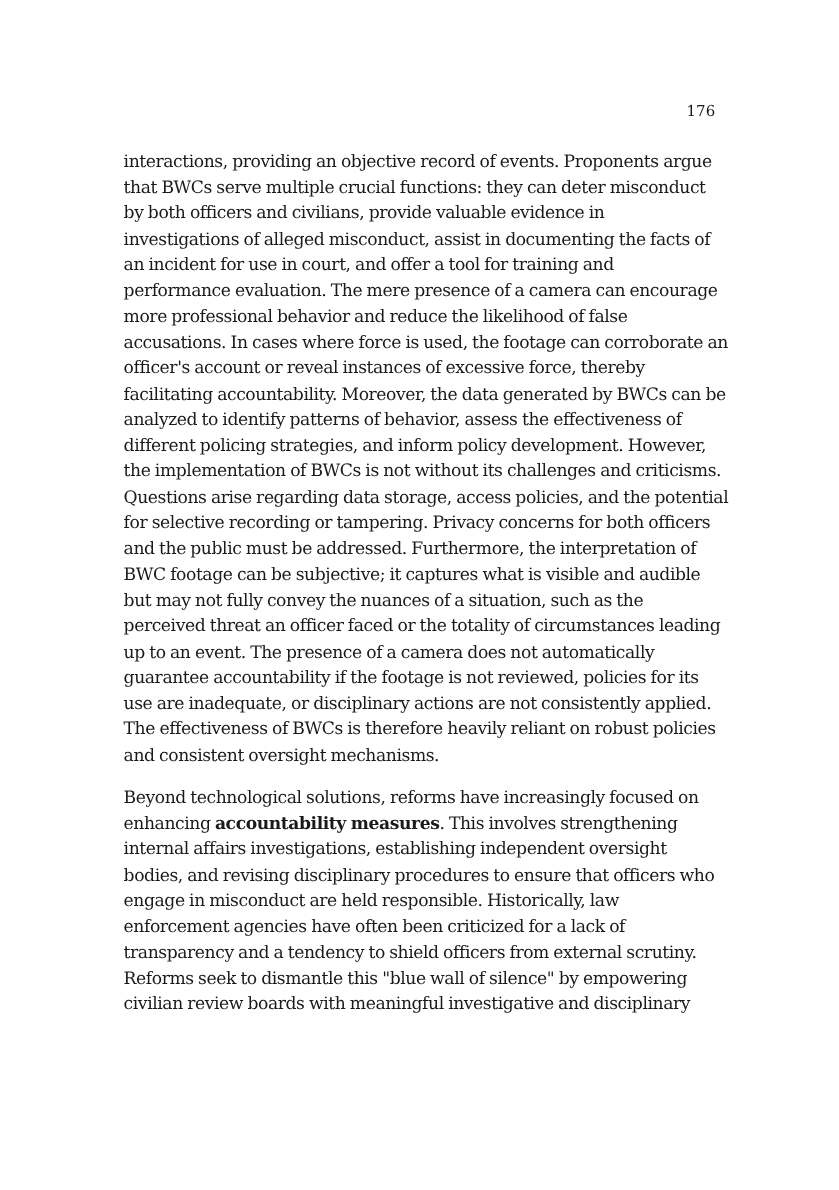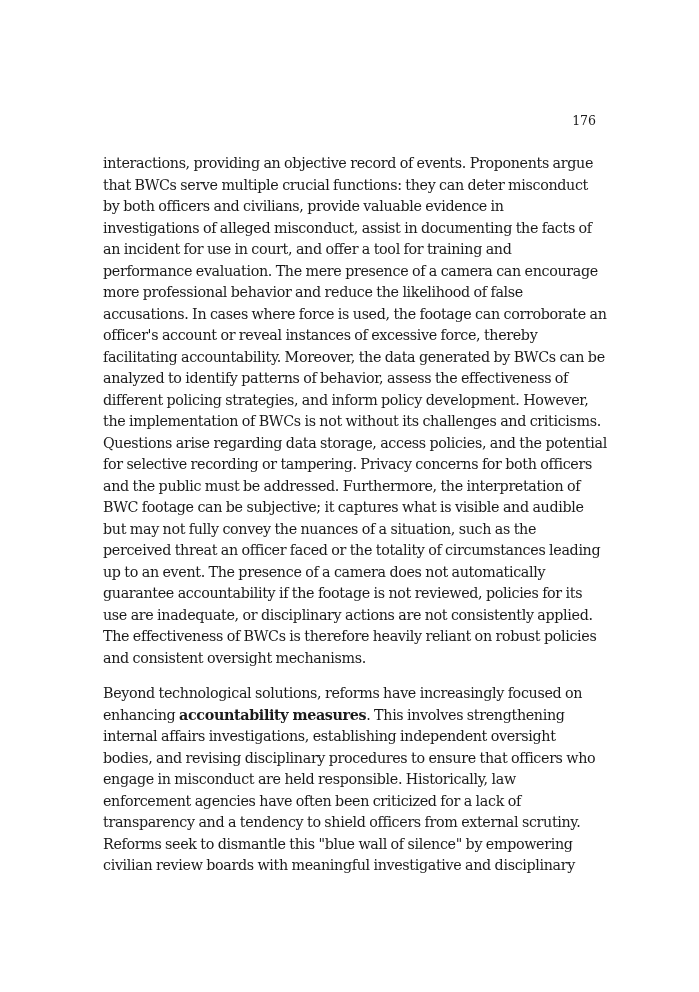--- a/index.html
+++ b/index.html
@@ -13,21 +13,20 @@
       position: relative;
       overflow: hidden;
       font-family: "DejaVu Serif", "Liberation Serif", serif;
       color: #1a1a1a;
     }
     .page {
       position: absolute;
       left: 0; top: 0;
       width: 699px; height: 880px;
       background: #ffffff;
-      margin-top: 28px;
     }
     .page-number {
       position: absolute;
       top: 85px;
       right: 103px;
       font-size: 12.5px;
       line-height: 16px;
     }
     .paragraph {
       position: absolute;

